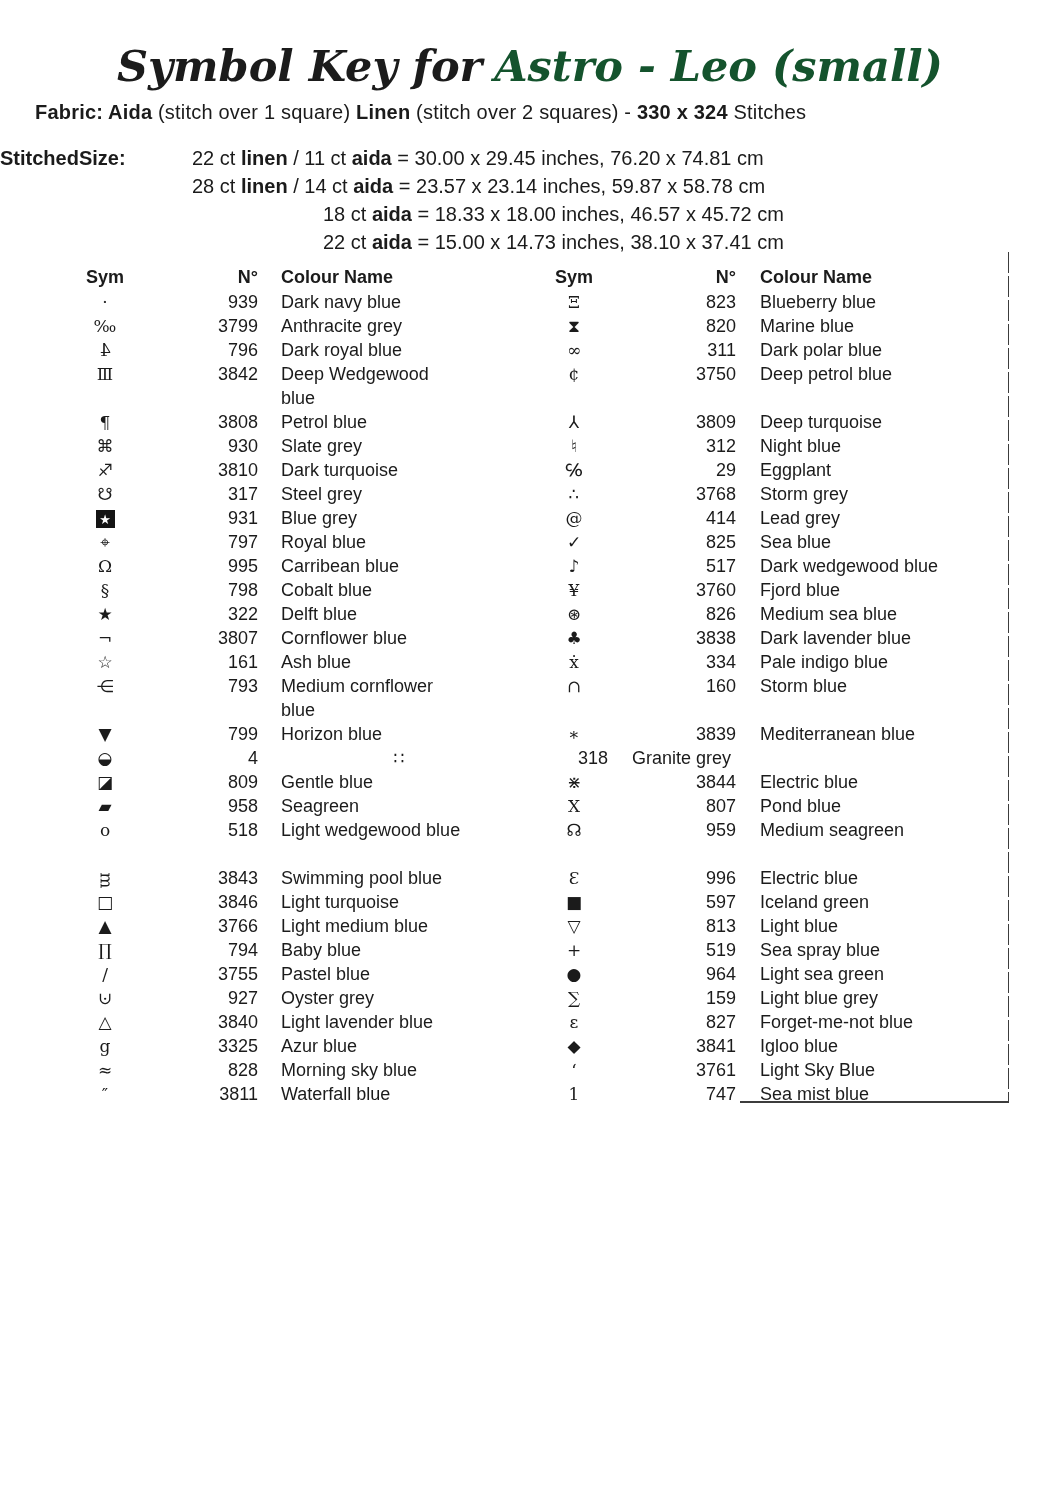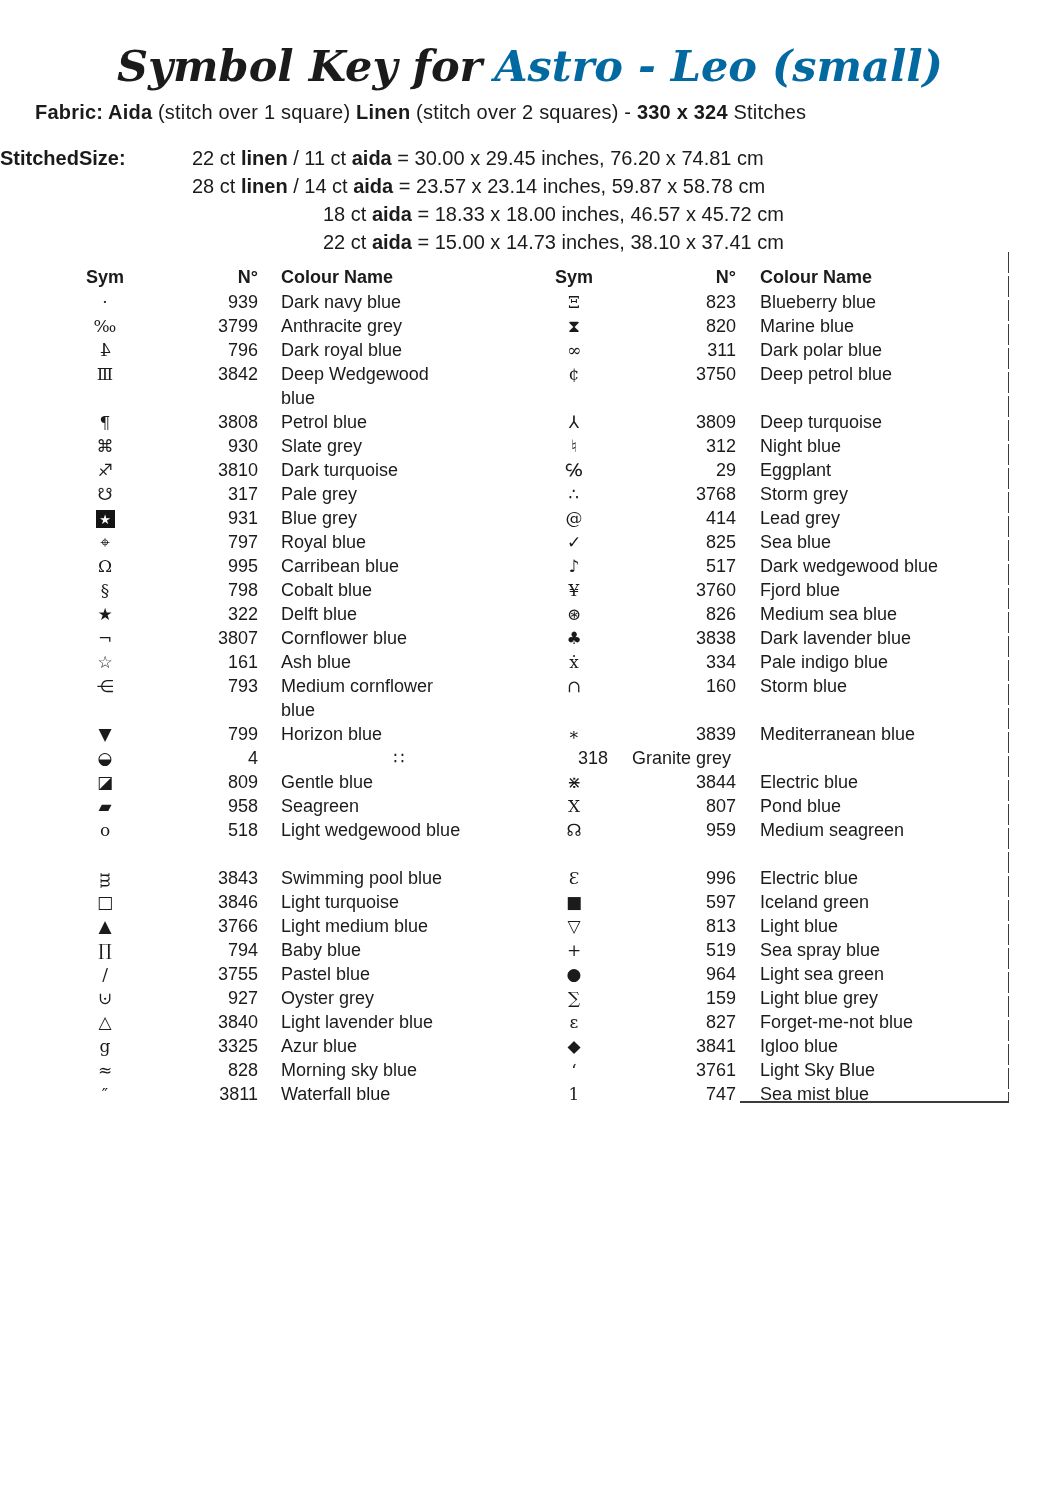--- a/index.html
+++ b/index.html
@@ -39,21 +39,21 @@
 
   .vline{position:absolute;left:1008px;top:252px;width:1px;height:851px;
          background:repeating-linear-gradient(to bottom,#3c3c3c 0 21px,transparent 21px 24px);}
   .bline{position:absolute;left:740px;top:1101px;width:269px;height:2px;background:#3c3c3c;}
 </style>
 </head>
 <body>
 
 <div class="page">
 
-  <h1 class="title"><span>Symbol Key for</span><span class="t-red" style="color: #0369a1;">Astro - Leo (small)</span></h1>
+  <h1 class="title"><span>Symbol Key for</span><span class="t-red" style="color: #14532d;">Astro - Leo (small)</span></h1>
 
   <div class="fabric-line"><span class="b">Fabric:  </span><span class="b">Aida</span><span>  (stitch over 1 square)   </span><span class="b">Linen</span><span>  (stitch over 2 squares) -  </span><span class="b">330 x 324</span><span> Stitches</span></div>
 
   <div class="size-block">
     <span class="size-label">StitchedSize:</span>
     <div id="size-lines">
         <div class="size-line ind1"><span>22 ct </span><span class="b">linen</span><span> / 11 ct </span><span class="b">aida</span><span> = 30.00 x 29.45 inches, 76.20 x 74.81 cm</span></div>
         <div class="size-line ind1"><span>28 ct </span><span class="b">linen</span><span> / 14 ct </span><span class="b">aida</span><span> = 23.57 x 23.14 inches, 59.87 x 58.78 cm</span></div>
         <div class="size-line ind2"><span>18 ct </span><span class="b">aida</span><span>  = 18.33 x 18.00 inches, 46.57 x 45.72 cm</span></div>
         <div class="size-line ind2"><span>22 ct </span><span class="b">aida</span><span> = 15.00 x 14.73 inches, 38.10 x 37.41 cm</span></div>
@@ -123,21 +123,21 @@
           <span class="cell sym"><span class="g">♐</span></span>
           <span class="cell num">3810</span>
           <span class="cell name">Dark turquoise</span>
           <span class="cell sym"><span class="g">℅</span></span>
           <span class="cell num">29</span>
           <span class="cell name r">Eggplant</span>
         </div>
         <div class="krow">
           <span class="cell sym"><span class="g">☋</span></span>
           <span class="cell num">317</span>
-          <span class="cell name">Pale grey</span>
+          <span class="cell name">Steel grey</span>
           <span class="cell sym"><span class="g">∴</span></span>
           <span class="cell num">3768</span>
           <span class="cell name r">Storm grey</span>
         </div>
         <div class="krow">
           <span class="cell sym"><span class="g boxed">★</span></span>
           <span class="cell num">931</span>
           <span class="cell name">Blue grey</span>
           <span class="cell sym"><span class="g">@</span></span>
           <span class="cell num">414</span>

